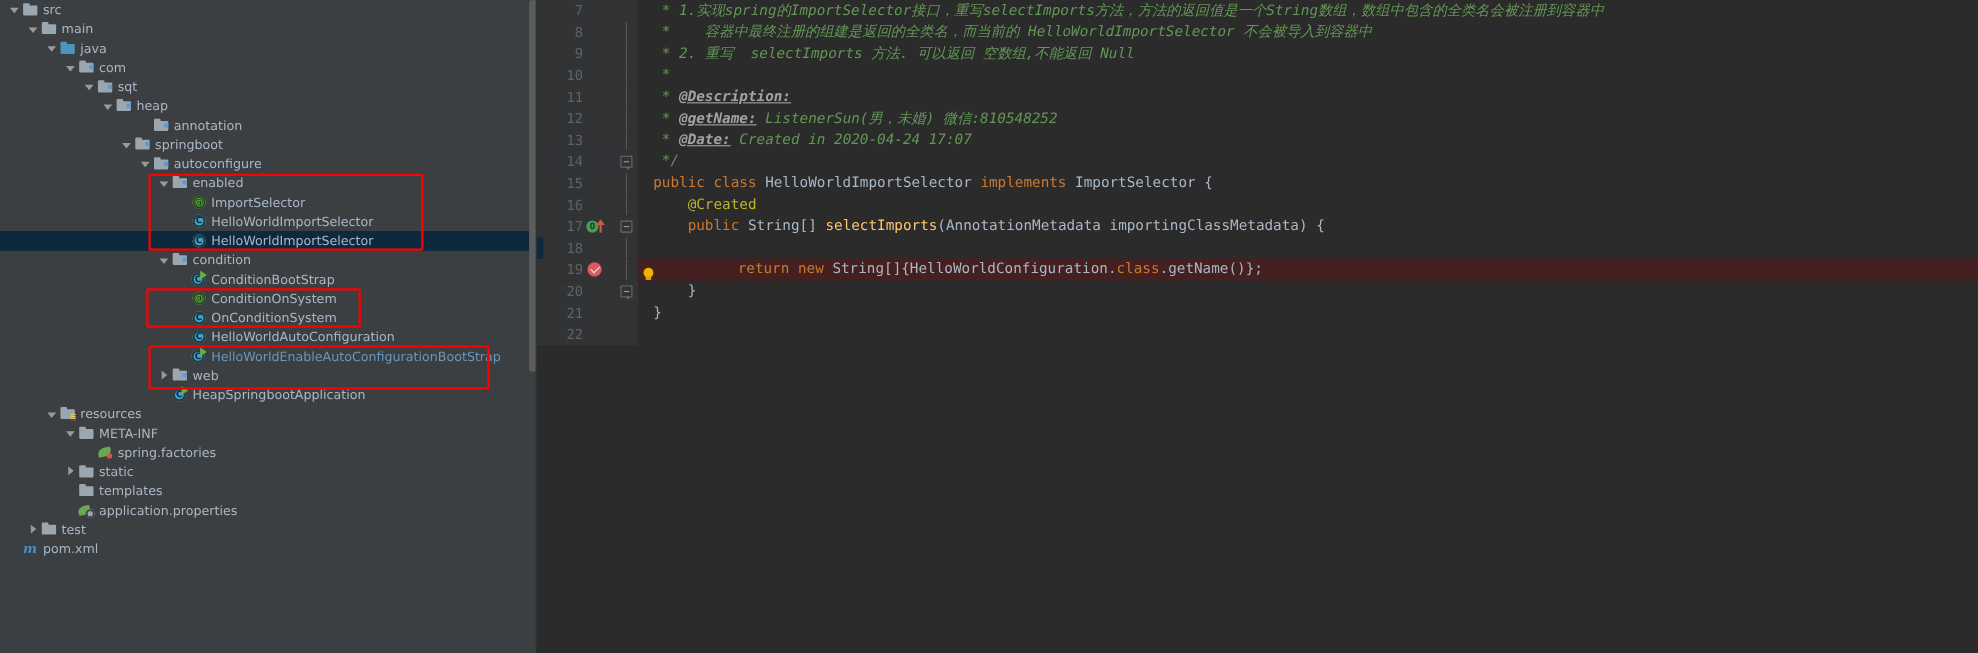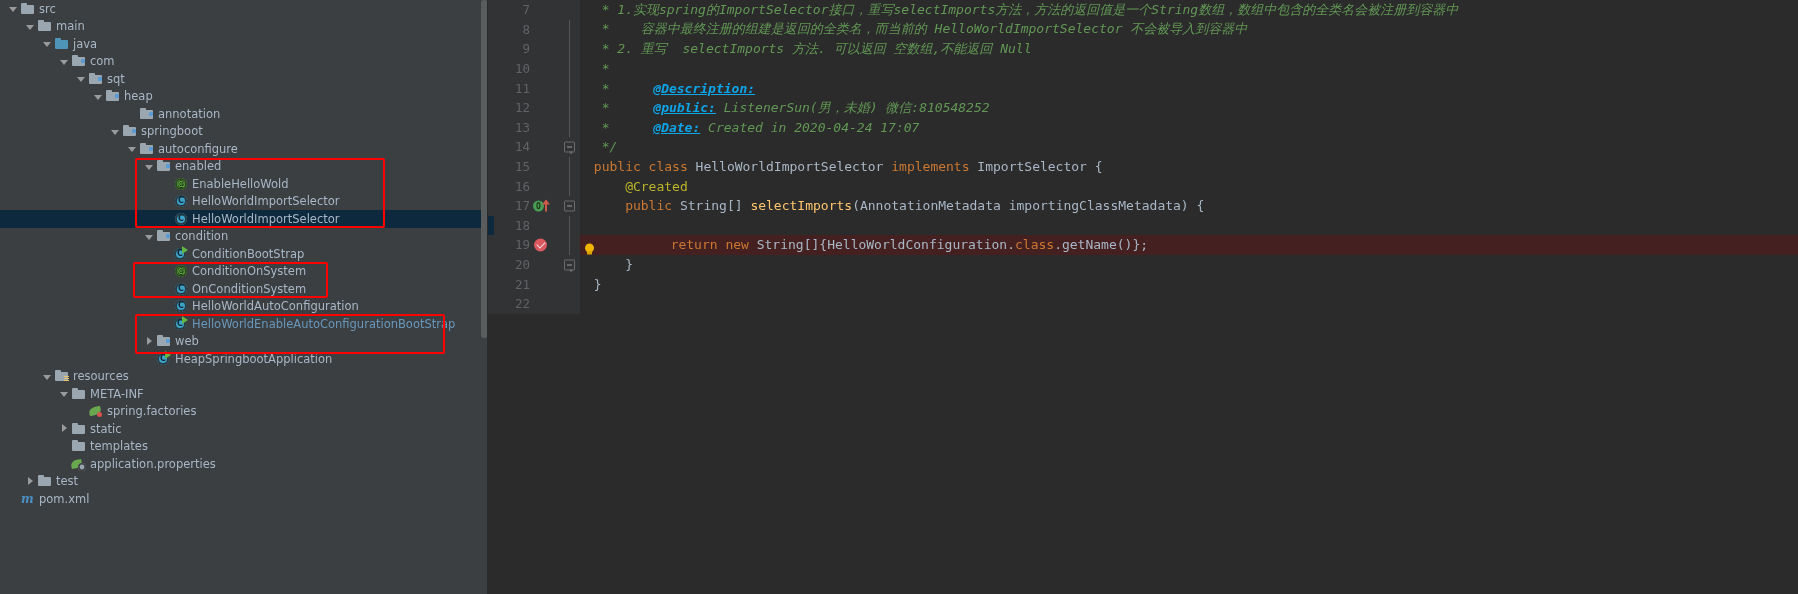--- a/index.html
+++ b/index.html
@@ -284,21 +284,21 @@
   }
   .fold .foldbox.tip::before {
     content: ""; position: absolute; left: 3.5px; top: 9px;
     border-left: 2px solid transparent; border-right: 2px solid transparent;
     border-top: 3px solid #6b6b6b;
   }
   .code-text { padding-left: 6px; }
 
   
   .c-cmt   { color: #629755; font-style: italic; }
-  .c-tag   { color: #0ea5e9; font-style: italic; font-weight: bold; text-decoration: underline; margin-left: 36px; }
+  .c-tag   { color: #a3a3a3; font-style: italic; font-weight: bold; text-decoration: underline; }
   .c-kw    { color: #cc7832; }
   .c-ident { color: #a9b7c6; }
   .c-meth  { color: #ffc66d; }
   .c-ann   { color: #bbb529; }
   .c-punct { color: #a9b7c6; }
 
   
   .sel-stripe {
     position: absolute; left: 0; width: 6px; height: 19.6px; background: #0d293e;
   }
@@ -383,21 +383,21 @@
             <span class="dot"></span>
           </div>
           <span class="label">enabled</span>
         </div>
         <div class="tree-row">
           <div style="width: 161px; flex: 0 0 161px;"></div>
           <div class="twisty "></div>
           <div class="ico ann">
             <span class="glyph">@</span>
           </div>
-          <span class="label">EnableHelloWold</span>
+          <span class="label">ImportSelector</span>
         </div>
         <div class="tree-row">
           <div style="width: 161px; flex: 0 0 161px;"></div>
           <div class="twisty "></div>
           <div class="ico cls">
             <span class="glyph">C</span>
           </div>
           <span class="label">HelloWorldImportSelector</span>
         </div>
         <div class="tree-row selected">
@@ -541,21 +541,21 @@
     <div id="panel-divider"></div>
   </div>
 
   <div id="editor">
     <div id="code-rows">
         <div class="code-row"><div class="gutter"><span class="lnum">7</span><span class="gmark"></span></div><div class="fold"></div><span class="code-text"><span class="c-cmt">  * 1.实现spring的ImportSelector接口，重写selectImports方法，方法的返回值是一个String数组，数组中包含的全类名会被注册到容器中</span></span></div>
         <div class="code-row"><div class="gutter"><span class="lnum">8</span><span class="gmark"></span></div><div class="fold"><span class="vline"></span></div><span class="code-text"><span class="c-cmt">  *    容器中最终注册的组建是返回的全类名，而当前的 HelloWorldImportSelector 不会被导入到容器中</span></span></div>
         <div class="code-row"><div class="gutter"><span class="lnum">9</span><span class="gmark"></span></div><div class="fold"><span class="vline"></span></div><span class="code-text"><span class="c-cmt">  * 2. 重写  selectImports 方法. 可以返回 空数组,不能返回 Null</span></span></div>
         <div class="code-row"><div class="gutter"><span class="lnum">10</span><span class="gmark"></span></div><div class="fold"><span class="vline"></span></div><span class="code-text"><span class="c-cmt">  *</span></span></div>
         <div class="code-row"><div class="gutter"><span class="lnum">11</span><span class="gmark"></span></div><div class="fold"><span class="vline"></span></div><span class="code-text"><span class="c-cmt">  * </span><span class="c-tag">@Description:</span></span></div>
-        <div class="code-row"><div class="gutter"><span class="lnum">12</span><span class="gmark"></span></div><div class="fold"><span class="vline"></span></div><span class="code-text"><span class="c-cmt">  * </span><span class="c-tag">@public:</span><span class="c-cmt"> ListenerSun(男，未婚) 微信:810548252</span></span></div>
+        <div class="code-row"><div class="gutter"><span class="lnum">12</span><span class="gmark"></span></div><div class="fold"><span class="vline"></span></div><span class="code-text"><span class="c-cmt">  * </span><span class="c-tag">@getName:</span><span class="c-cmt"> ListenerSun(男，未婚) 微信:810548252</span></span></div>
         <div class="code-row"><div class="gutter"><span class="lnum">13</span><span class="gmark"></span></div><div class="fold"><span class="vline"></span></div><span class="code-text"><span class="c-cmt">  * </span><span class="c-tag">@Date:</span><span class="c-cmt"> Created in 2020-04-24 17:07</span></span></div>
         <div class="code-row"><div class="gutter"><span class="lnum">14</span><span class="gmark"></span></div><div class="fold"><span class="foldbox tip"></span></div><span class="code-text"><span class="c-cmt">  */</span></span></div>
         <div class="code-row"><div class="gutter"><span class="lnum">15</span><span class="gmark"></span></div><div class="fold"><span class="vline"></span></div><span class="code-text"><span class="c-punct"> </span><span class="c-kw">public class </span><span class="c-ident">HelloWorldImportSelector </span><span class="c-kw">implements </span><span class="c-ident">ImportSelector {</span></span></div>
         <div class="code-row"><div class="gutter"><span class="lnum">16</span><span class="gmark"></span></div><div class="fold"><span class="vline"></span></div><span class="code-text"><span class="c-punct">     </span><span class="c-ann">@Created</span></span></div>
         <div class="code-row"><div class="gutter"><span class="lnum">17</span><span class="gmark"><span class="mk-override"><i>O</i></span><span class="mk-arrow"></span></span></div><div class="fold"><span class="foldbox"></span></div><span class="code-text"><span class="c-punct">     </span><span class="c-kw">public </span><span class="c-ident">String[] </span><span class="c-meth">selectImports</span><span class="c-ident">(AnnotationMetadata importingClassMetadata) {</span></span></div>
         <div class="code-row"><div class="gutter"><span class="lnum">18</span><span class="gmark"></span></div><div class="fold"><span class="vline"></span></div><span class="code-text"><span class="c-punct"></span></span></div>
         <div class="code-row hl"><div class="gutter"><span class="lnum">19</span><span class="gmark"><span class="mk-bp"></span></span></div><div class="fold"><span class="vline"></span></div><span class="mk-bulb" style="position: relative; flex: 0 0 22px; left: 4px;"></span><span class="code-text"><span class="c-punct">        </span><span class="c-kw">return new </span><span class="c-ident">String[]{HelloWorldConfiguration.</span><span class="c-kw">class</span><span class="c-ident">.getName()};</span></span></div>
         <div class="code-row"><div class="gutter"><span class="lnum">20</span><span class="gmark"></span></div><div class="fold"><span class="foldbox tip"></span></div><span class="code-text"><span class="c-ident">     }</span></span></div>
         <div class="code-row"><div class="gutter"><span class="lnum">21</span><span class="gmark"></span></div><div class="fold"></div><span class="code-text"><span class="c-ident"> }</span></span></div>
         <div class="code-row"><div class="gutter"><span class="lnum">22</span><span class="gmark"></span></div><div class="fold"></div><span class="code-text"><span class="c-punct"></span></span></div>

